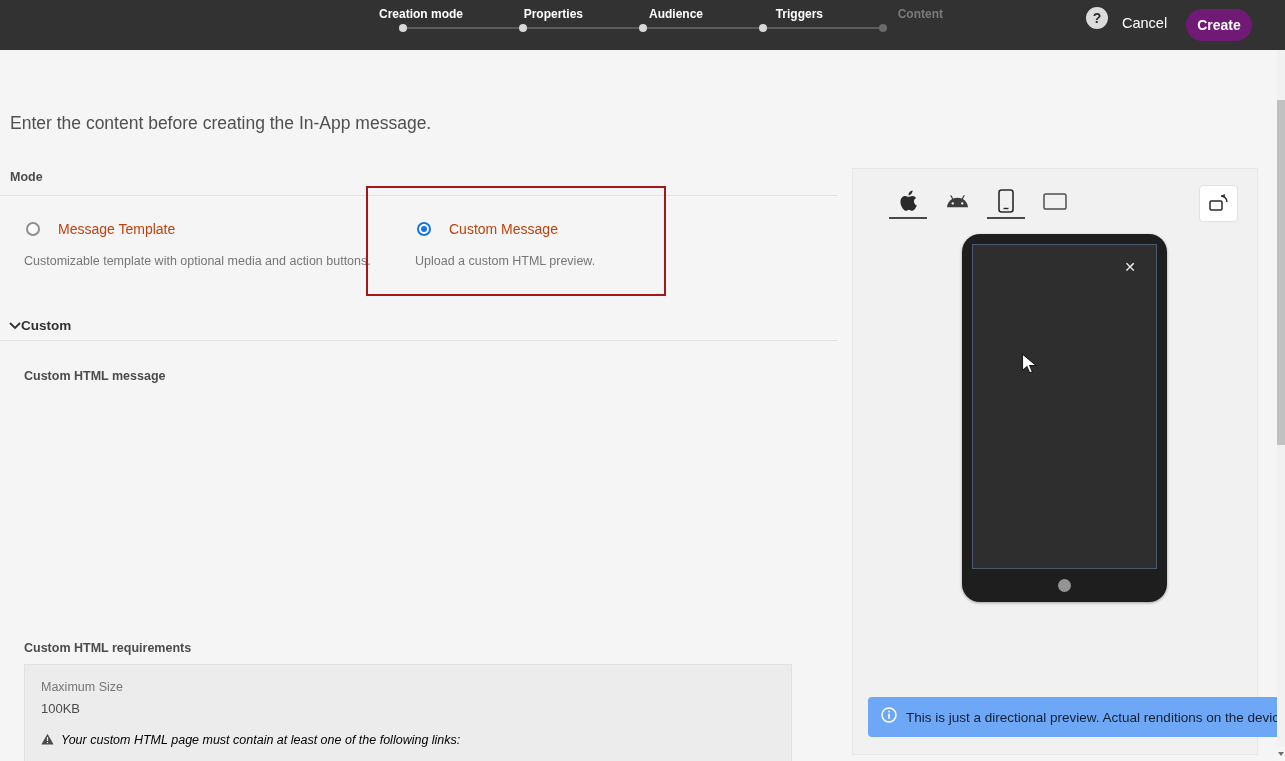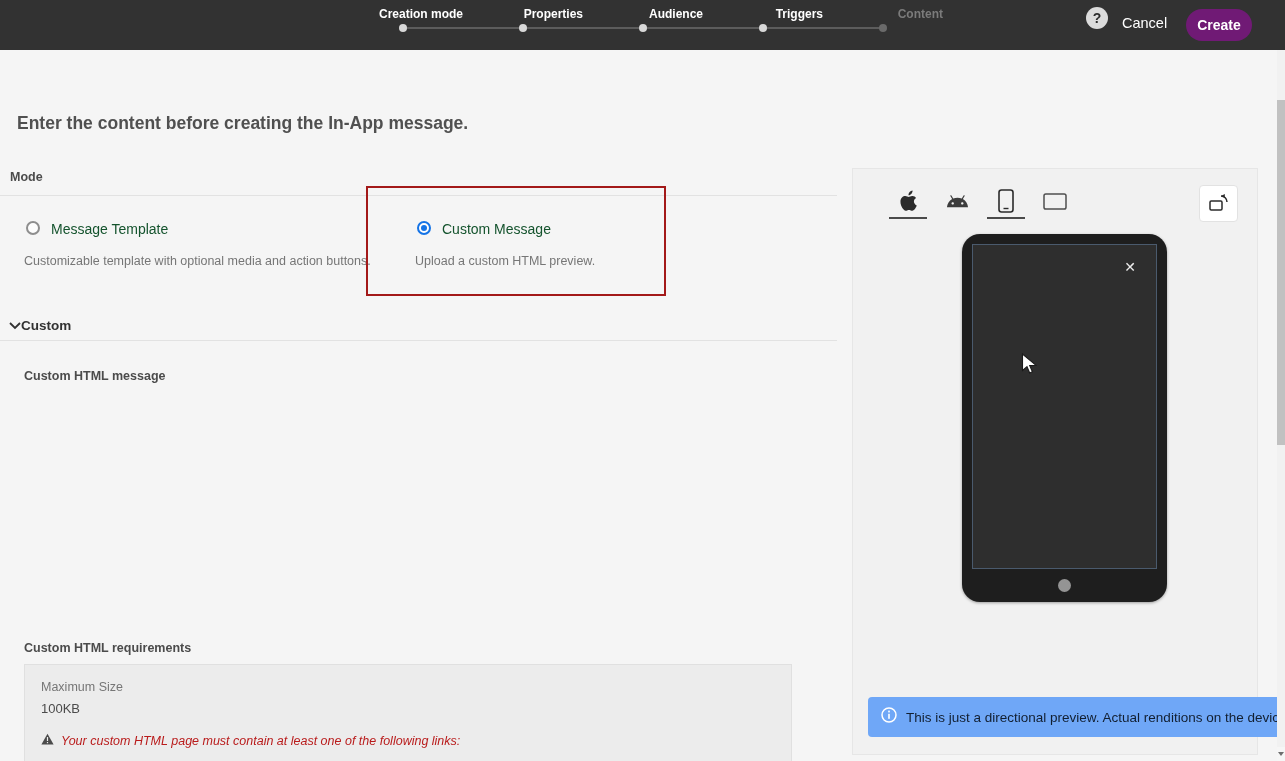--- a/index.html
+++ b/index.html
@@ -27,28 +27,28 @@
                 background:#701a75; color:#ffffff; font-size:14px; font-weight:bold; border:none;
                 display:flex; align-items:center; justify-content:center; cursor:pointer; font-family:inherit; }
 
   
   .preview-bar { position:absolute; left:0; top:50px; width:100%; height:50px; background:#ffffff;
                  border-bottom:1px solid #e4e4e4; display:flex; align-items:center; gap:11px;
                  padding-left:17px; z-index:5; cursor:pointer; }
   .preview-label { font-size:14.5px; color:#4b4b4b; }
 
   
-  .page-title { position:absolute; left:17px; top:113px; font-size:17.5px; color:#505050;font-weight:bold; }
+  .page-title { position:absolute; left:10px; top:113px; font-size:17.5px; color:#505050; }
   .section-heading { font-size:12.5px; font-weight:bold; color:#4b4b4b; }
   .mode-heading { position:absolute; left:10px; top:170px; }
   .divider { position:absolute; left:0; width:837px; height:1px; background:#e2e2e2; }
   .hr1 { top:195px; } .hr2 { top:340px; }
 
-  .option { position:absolute; display:flex; align-items:flex-start; gap:11px; font-size:14px;
-            color:#14532d; cursor:pointer; }
+  .option { position:absolute; display:flex; align-items:center; gap:18px; font-size:14px;
+            color:#c2410c; cursor:pointer; }
   .option1 { left:26px; top:221px; } .option2 { left:417px; top:221px; }
   .radio { width:14px; height:14px; border:2px solid #8e8e8e; border-radius:50%; background:#fdfdfd;
            position:relative; flex:none; }
   .radio.selected { border-color:#1473e6; }
   .radio.selected::after { content:""; position:absolute; left:50%; top:50%; width:6px; height:6px;
            margin:-3px 0 0 -3px; border-radius:50%; background:#1473e6; }
   .option-desc { position:absolute; font-size:12.5px; color:#767676; }
   .desc1 { left:24px; top:254px; } .desc2 { left:415px; top:254px; }
   .highlight-box { position:absolute; left:366px; top:186px; width:300px; height:110px;
                    border:2px solid #a31919; pointer-events:none; }
@@ -62,22 +62,22 @@
   .dz-icon { margin-top:40px; display:inline-block; }
   .dz-title { margin-top:19px; font-size:23px; color:#8f8f8f; }
   .dz-link-row { margin-top:13px; font-size:12.5px; color:#6e6e6e; }
   .dz-link { color:#1473e6; cursor:pointer; }
 
   .requirements-label { position:absolute; left:24px; top:641px; }
   .requirements-box { position:absolute; left:24px; top:664px; width:768px; height:130px;
                       background:#ececec; border:1px solid #e0e0e0; padding:15px 16px; }
   .req-sub { font-size:12.5px; color:#767676; }
   .req-value { margin-top:7px; font-size:13px; color:#4b4b4b; }
-  .req-warning { margin-top:17px; display:flex; align-items:center; gap:7px; font-size:12.5px;
-                 font-style:italic; color:#b91c1c; }
+  .req-warning { margin-top:17px; display:flex; gap:7px; font-size:12.5px;
+                 font-style:italic; color:#000000; }
 
   
   .preview-panel { position:absolute; left:852px; top:168px; width:406px; height:587px;
                    background:#f1f1f1; border:1px solid #e6e6e6; }
   .device-tabs { position:absolute; left:36px; top:20px; display:flex; gap:11px; }
   .device-tab { width:38px; height:30px; display:flex; align-items:center; justify-content:center;
                 border-bottom:2px solid transparent; cursor:pointer; }
   .device-tab.selected { border-bottom-color:#4a4a4a; }
   .rotate-btn { position:absolute; right:19px; top:16px; width:39px; height:37px; background:#ffffff;
                 border:1px solid #e2e2e2; border-radius:4px; display:flex; align-items:center;

